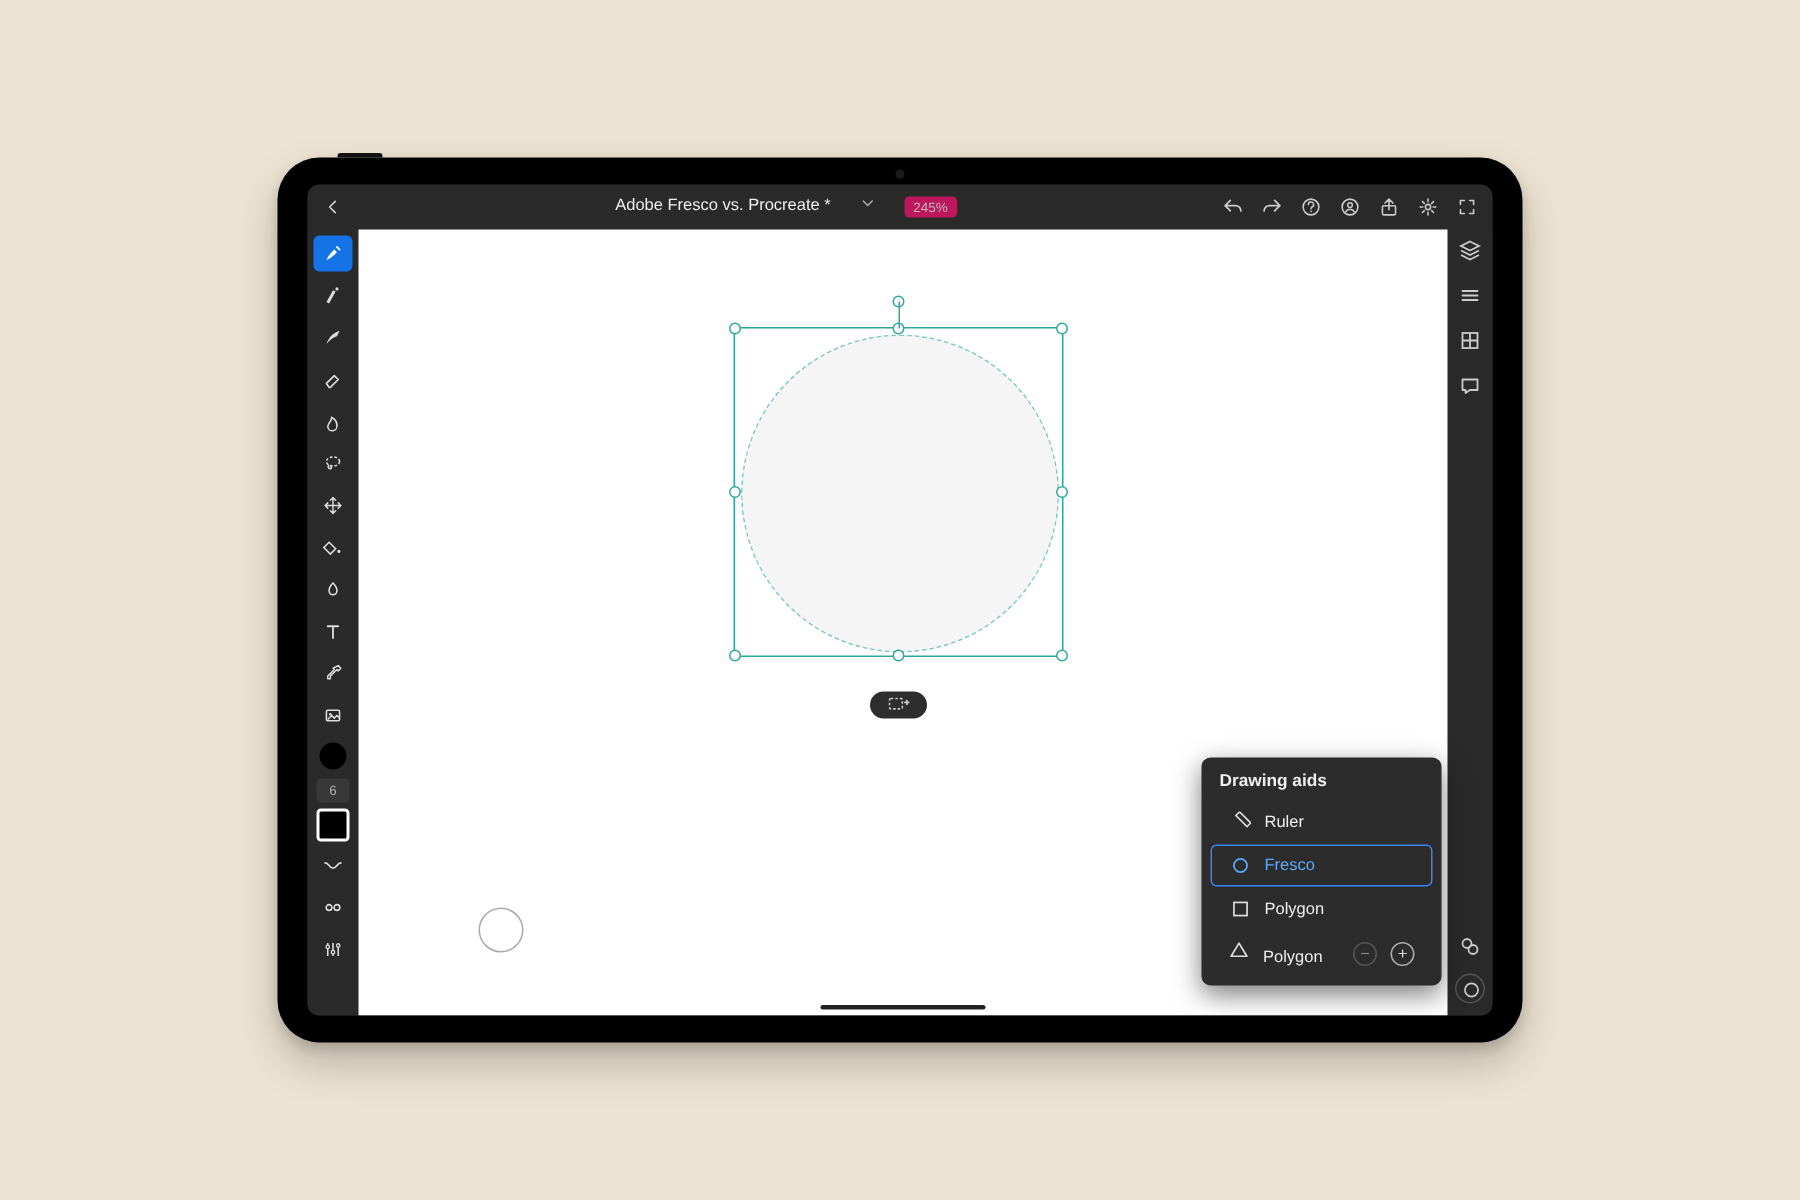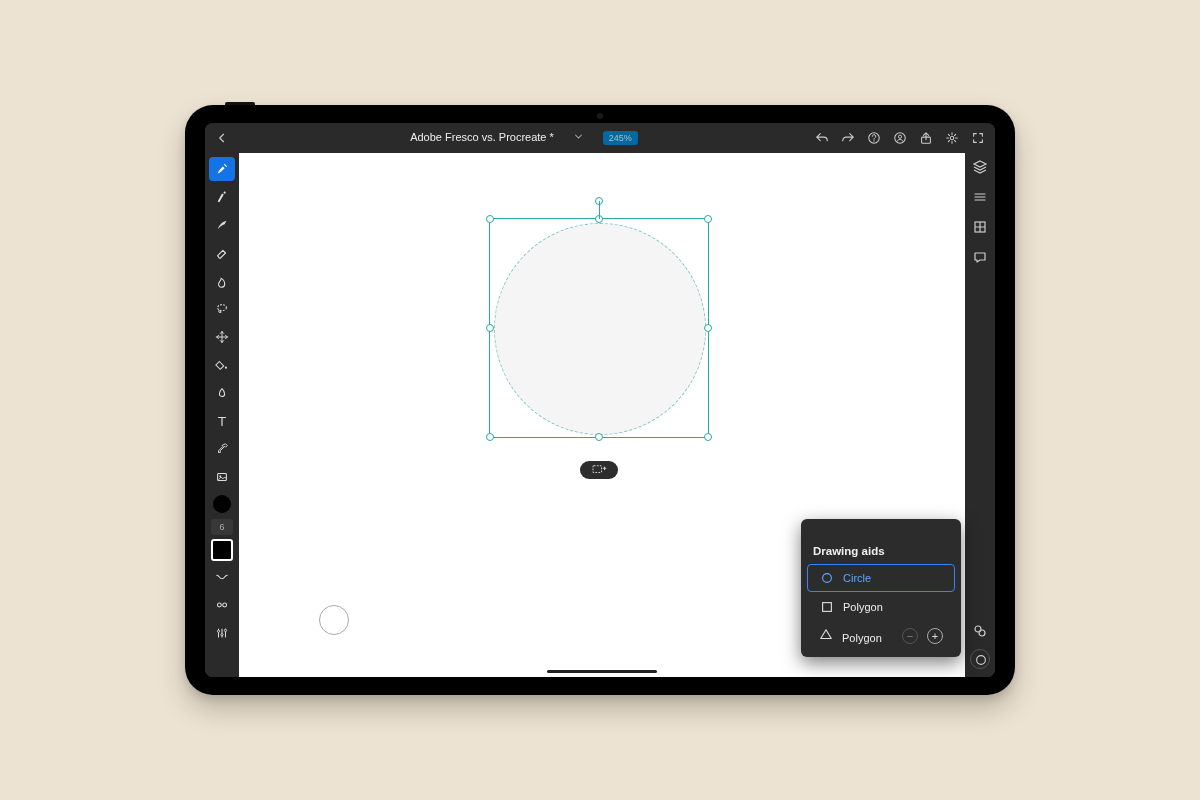--- a/index.html
+++ b/index.html
@@ -37,21 +37,21 @@
     background: #2a2a2a;
     display: flex; align-items: center;
     color: #ccc;
     font-size: 11px;
     padding: 0 6px;
   }
   .topbar .back { width:22px; display:flex; align-items:center; justify-content:center; color:#ccc; cursor:pointer;}
   .topbar .center { flex:1; display:flex; align-items:flex-start; justify-content:center; gap:20px; }
   .doc-title { color:#eee; }
   .chevron-down { color:#aaa; }
-  .zoom-badge { background:#0369a1; color:#bbb; font-size:9px; padding:2px 6px; border-radius:3px; }
+  .zoom-badge { background:#be185d; color:#bbb; font-size:9px; padding:2px 6px; border-radius:3px; }
   .topbar .right { display:flex; align-items:center; gap:12px; padding-right:4px; }
   .topbar .right .ticon { width:14px; height:14px; color:#ccc; cursor:pointer; display:flex; align-items:center; justify-content:center;}
 
   
   .body { flex:1; display:flex; position:relative; background:#2a2a2a; }
 
   
   .left-toolbar {
     width: 34px;
     background: #2a2a2a;
@@ -118,21 +118,21 @@
   .right-rail .ricon { width:16px; height:16px; color:#ccc; cursor:pointer;}
   .right-rail .spacer { flex:1; }
   .right-rail .bottom-group { display:flex; flex-direction:column; align-items:center; gap:10px; padding-bottom:8px;}
 
   
   .popup {
     position:absolute;
     background:#2c2c2c; border-radius:6px;
     box-shadow:0 6px 18px rgba(0,0,0,0.5);
     color:#eee; width:160px;
-    padding:24px 0 6px;
+    padding:8px 0 6px;
     font-size:11px;
   }
   .popup .title { font-weight:600; padding:2px 12px 6px; font-size:11.5px;}
   .popup .row {
     display:flex; align-items:center; gap:9px;
     padding:6px 12px; cursor:pointer; border:1px solid transparent; border-radius:4px; margin:1px 6px;
   }
   .popup .row.selected { border-color:#3b82f6; color:#5aa9ff; }
   .popup .row .ico { width:14px; height:14px; display:flex; align-items:center; justify-content:center;}
   .popup .last-row { display:flex; align-items:flex-end; gap:9px; padding:6px 12px; margin:1px 6px;}
@@ -327,28 +327,36 @@
               <rect x="2" y="2" width="10" height="8" rx="1" stroke="#ccc" stroke-width="1.2" fill="none" stroke-dasharray="2 1.5"></rect>
               <path d="M14 5h3M15.5 3.5v3" stroke="#ccc" stroke-width="1.3" stroke-linecap="round"></path>
             </svg>
         </div>
 
         <div class="floating-circle" style="left:80px; bottom:42px;"></div>
 
         <div class="popup" style="right:4px; bottom:20px;">
           <div class="title">Drawing aids</div>
 
+          <div class="row">
+            <span class="ico">
+              <svg viewBox="0 0 16 16" width="14" height="14">
+                  <rect x="2" y="3" width="12" height="4" transform="rotate(45 8 8)" stroke="#ddd" stroke-width="1.2" fill="none"></rect>
+                </svg>
+            </span>
+            <span>Ruler</span>
+          </div>
 
           <div class="row selected">
             <span class="ico">
               <svg viewBox="0 0 16 16" width="14" height="14">
                   <circle cx="8" cy="8" r="5" stroke="currentColor" stroke-width="1.3" fill="none"></circle>
                 </svg>
             </span>
-            <span>Circle</span>
+            <span>Fresco</span>
           </div>
 
           <div class="row">
             <span class="ico">
               <svg viewBox="0 0 16 16" width="14" height="14">
                   <rect x="3" y="3" width="10" height="10" stroke="#ddd" stroke-width="1.3" fill="none"></rect>
                 </svg>
             </span>
             <span>Polygon</span>
           </div>

